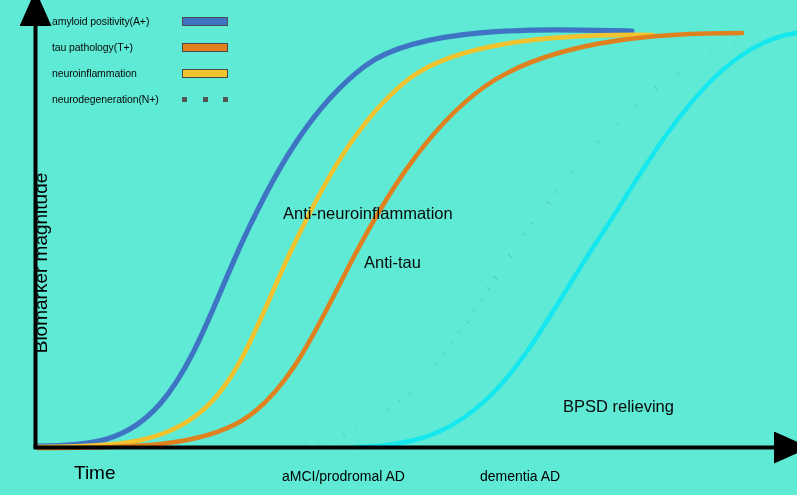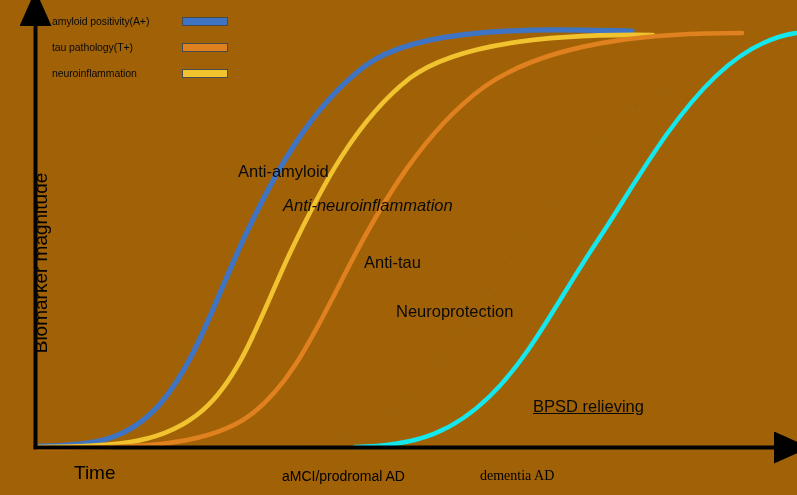--- a/index.html
+++ b/index.html
@@ -9,21 +9,21 @@
     background: #ffffff;
   }
   body {
     font-family: "Liberation Sans", sans-serif;
     -webkit-font-smoothing: antialiased;
   }
   #figure {
     position: relative;
     width: 797px;
     height: 495px;
-    background: #a16207;
+    background: #5eead4;
     overflow: hidden;
   }
   #plot-svg {
     position: absolute;
     left: 0;
     top: 0;
     width: 797px;
     height: 495px;
     display: block;
   }
@@ -104,35 +104,35 @@
   }
 
   
   .stage-label {
     position: absolute;
     font-size: 14px;
     color: #000000;
     white-space: nowrap;
   }
   #stage-0 { left: 282px; top: 468px; }
-  #stage-1 { left: 480px; top: 468px; font-family: Liberation Serif, serif; }
+  #stage-1 { left: 480px; top: 468px; }
 
   
   .annot {
     position: absolute;
     font-size: 16.5px;
     color: #0a0a0a;
     white-space: nowrap;
   }
   #annot-0 { left: 238px; top: 162px; }
-  #annot-1 { left: 283px; top: 196px; font-style: italic; }
+  #annot-1 { left: 283px; top: 204px; }
   #annot-2 { left: 364px; top: 253px; }
   #annot-3 { left: 396px; top: 302px; }
   #annot-4 { left: 458px; top: 352px; }
-  #annot-5 { left: 533px; top: 397px; text-decoration: underline; }
+  #annot-5 { left: 563px; top: 397px; }
 </style>
 </head>
 <body>
 
 <div id="figure">
 
   <svg id="plot-svg" viewBox="0 0 797 495">
     <defs>
       <marker id="arrow-right" markerWidth="10" markerHeight="10" refX="1" refY="4" orient="auto" markerUnits="strokeWidth">
         <path d="M0,0 L0,8 L9,4 z" fill="#000000"></path>
@@ -173,30 +173,36 @@
       <div class="legend-row">
         <span class="legend-label">tau pathology(T+)</span>
         <span class="legend-swatch" style="background:#E0811F;"></span>
       </div>
 
       <div class="legend-row">
         <span class="legend-label">neuroinflammation</span>
         <span class="legend-swatch" style="background:#F0C32F;"></span>
       </div>
 
+      <div class="legend-row">
+        <span class="legend-label">neurodegeneration(N+)</span>
+        <span class="legend-swatch dotted">
+            <i style="background: rgb(85, 85, 85);"></i>
+            <i style="background: rgb(85, 85, 85);"></i>
+            <i style="background: rgb(85, 85, 85);"></i>
+          </span>
+      </div>
 
 
     </div>
 
     <div id="ylabel">Biomarker magnitude</div>
     <div id="xlabel">Time</div>
 
     <div class="stage-label" id="stage-0">aMCI/prodromal AD</div>
     <div class="stage-label" id="stage-1">dementia  AD</div>
 
-    <div class="annot" id="annot-0">Anti-amyloid</div>
     <div class="annot" id="annot-1">Anti-neuroinflammation</div>
     <div class="annot" id="annot-2">Anti-tau</div>
-    <div class="annot" id="annot-3">Neuroprotection</div>
     <div class="annot" id="annot-5">BPSD relieving</div>
 
   </div>
 </div>
 
 </body></html>

